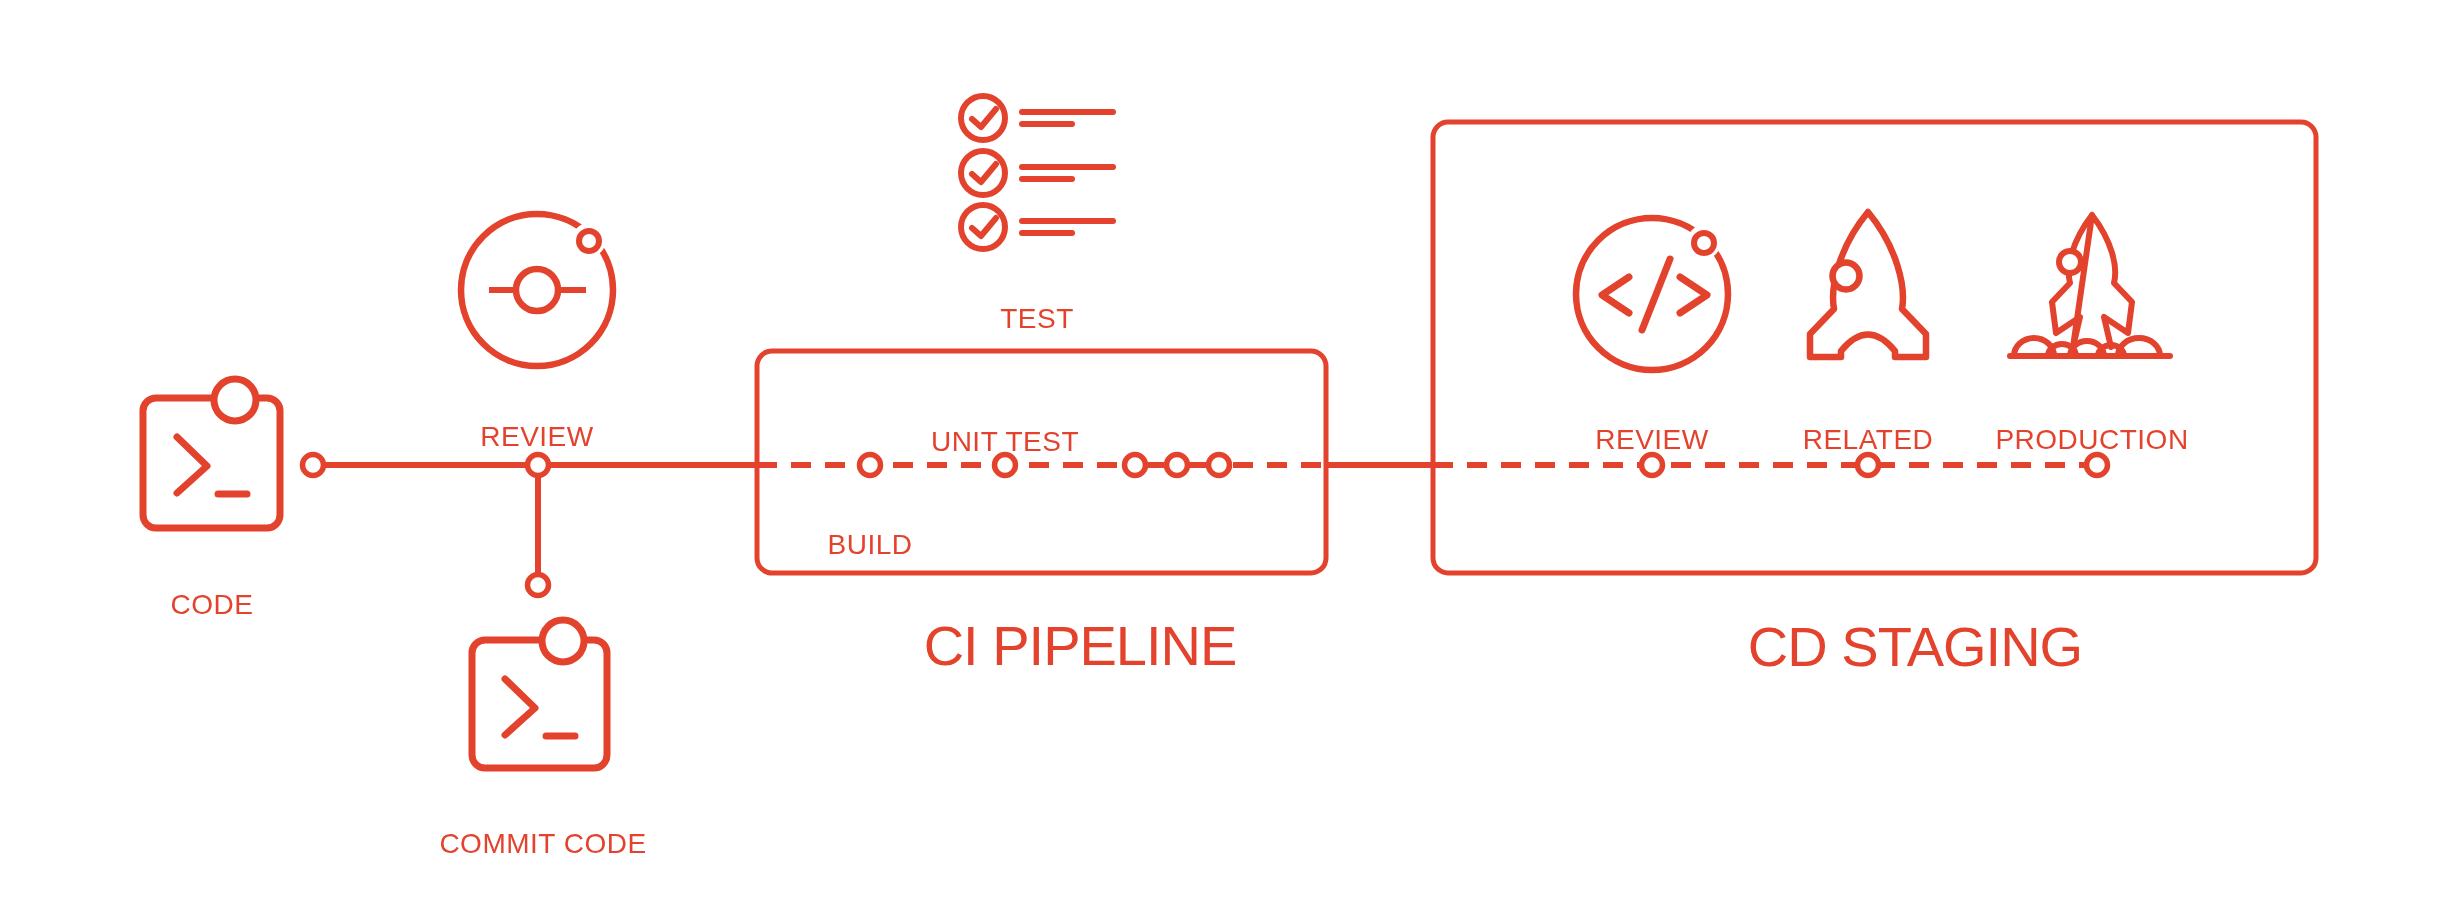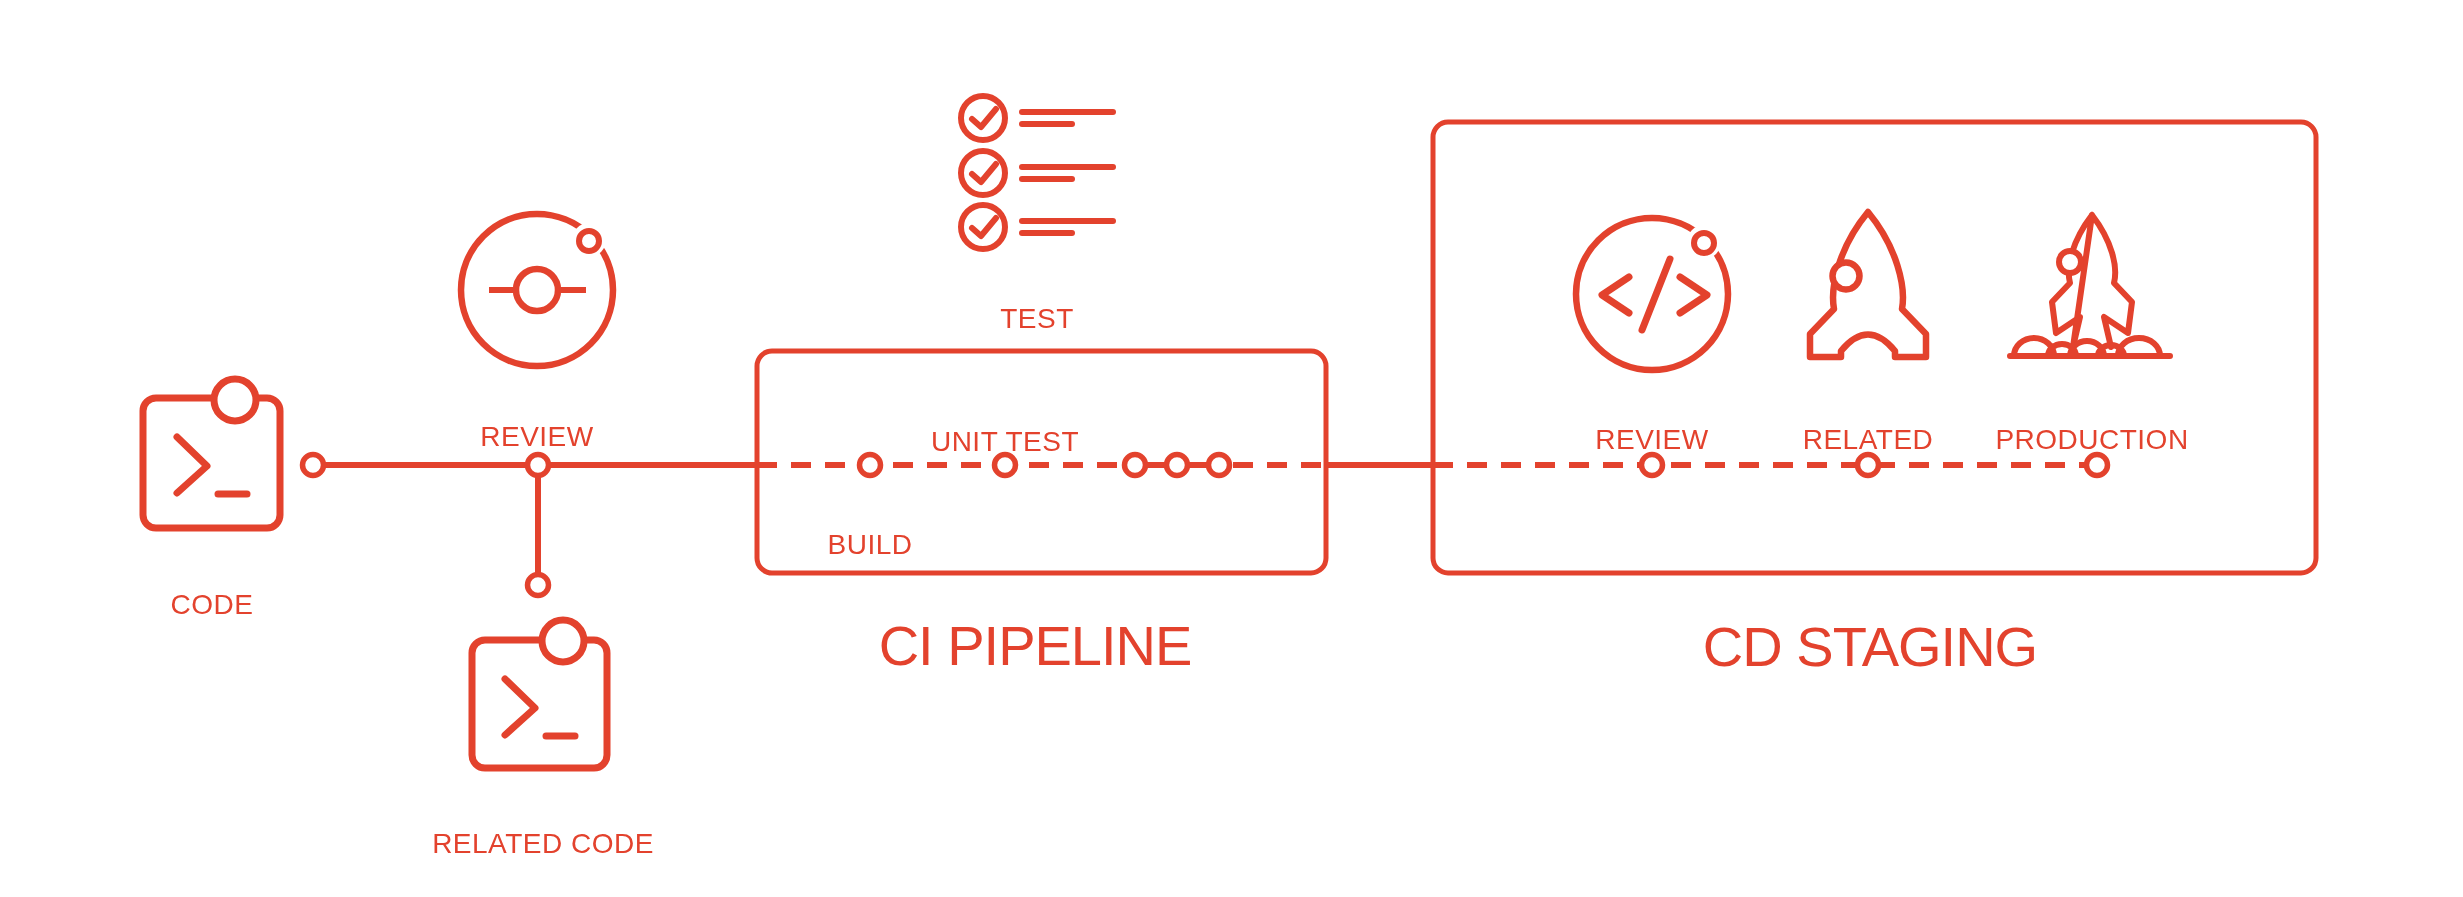--- a/index.html
+++ b/index.html
@@ -29,20 +29,21 @@
   .label {
     font-size: 28px;
     letter-spacing: 0.5px;
     font-weight: 400;
     margin-top: 28px;
   }
   .title {
     font-size: 56px;
     letter-spacing: -1px;
     font-weight: 400;
+    margin-left: 45px;
   }
 </style>
 </head>
 <body>
 
 <div class="canvas">
 
   <svg class="diagram-svg" viewBox="0 0 2463 897" fill="none" stroke="currentColor" stroke-width="6">
 
     <g>
@@ -140,21 +141,21 @@
                M 2014 356 A 20 18 0 0 1 2054 356
                M 2048 356 A 14 12 0 0 1 2076 356
                M 2070 356 A 17 15 0 0 1 2104 356
                M 2098 356 A 13 11 0 0 1 2124 356
                M 2118 356 A 21 18 0 0 1 2160 356"></path>
     </g>
   </svg>
 
   <div class="label" style="left:212px; top:577px">CODE</div>
   <div class="label" style="left:537px; top:409px">REVIEW</div>
-  <div class="label" style="left:543px; top:816px">RELATED CODE</div>
+  <div class="label" style="left:543px; top:816px">COMMIT CODE</div>
   <div class="label" style="left:1037px; top:291px">TEST</div>
   <div class="label" style="left:870px; top:517px">BUILD</div>
   <div class="label" style="left:1005px; top:414px">UNIT TEST</div>
   <div class="label" style="left:1652px; top:412px">REVIEW</div>
   <div class="label" style="left:1868px; top:412px">RELATED</div>
   <div class="label" style="left:2092px; top:412px">PRODUCTION</div>
 
   <div class="title" style="left:1035px; top:645px">CI PIPELINE</div>
   <div class="title" style="left:1870px; top:646px">CD STAGING</div>
 

